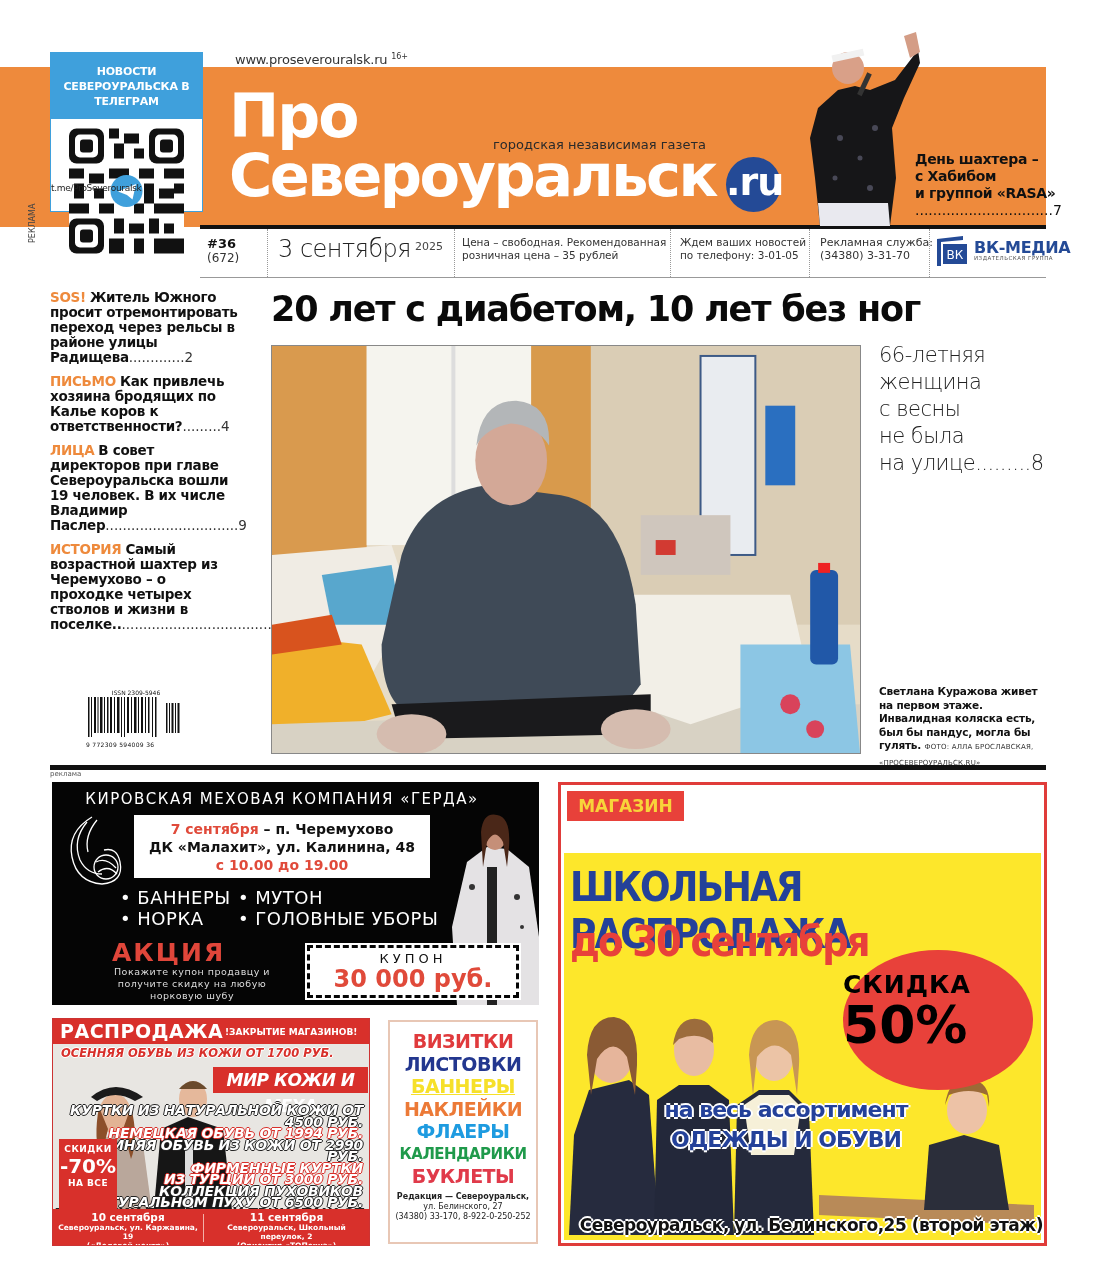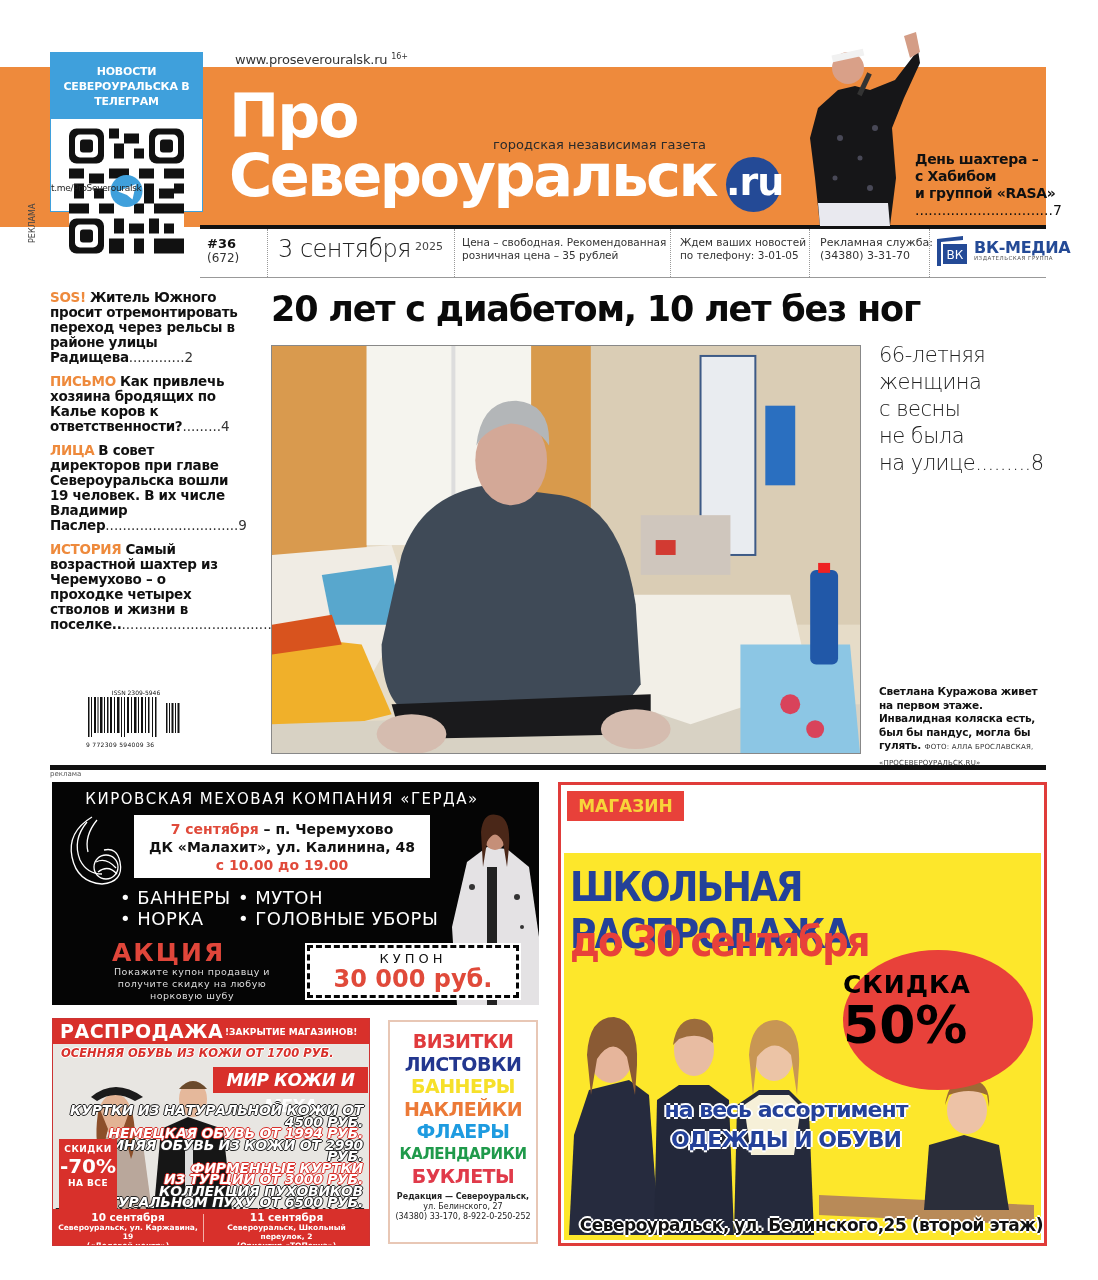--- a/index.html
+++ b/index.html
@@ -452,21 +452,21 @@
       <div class="d">11 сентября</div>
       <div class="a">Североуральск, Школьный переулок, 2</div>
       <div class="a">(Ориентир «ТОПохна»)</div>
     </div>
   </div>
 </div>
 
 <div class="abs ad-print">
   <div class="print-item" style="color:#e03a3c;">ВИЗИТКИ</div>
   <div class="print-item" style="color:#23378f;">ЛИСТОВКИ</div>
-  <div class="print-item" style="color:#f6e02a;">БАННЕРЫ</div>
+  <div class="print-item" style="color:#f6e02a;text-decoration:underline;">БАННЕРЫ</div>
   <div class="print-item" style="color:#ec7a37;">НАКЛЕЙКИ</div>
   <div class="print-item" style="color:#1e9be0;">ФЛАЕРЫ</div>
   <div class="print-item" style="color:#1f9a4b;font-size:15px;">КАЛЕНДАРИКИ</div>
   <div class="print-item" style="color:#e03a4a;">БУКЛЕТЫ</div>
   <div class="print-foot">
     <div><b>Редакция — Североуральск,</b></div>
     <div>ул. Белинского, 27</div>
     <div>(34380) 33-170, 8-922-0-250-252</div>
   </div>
 </div>

